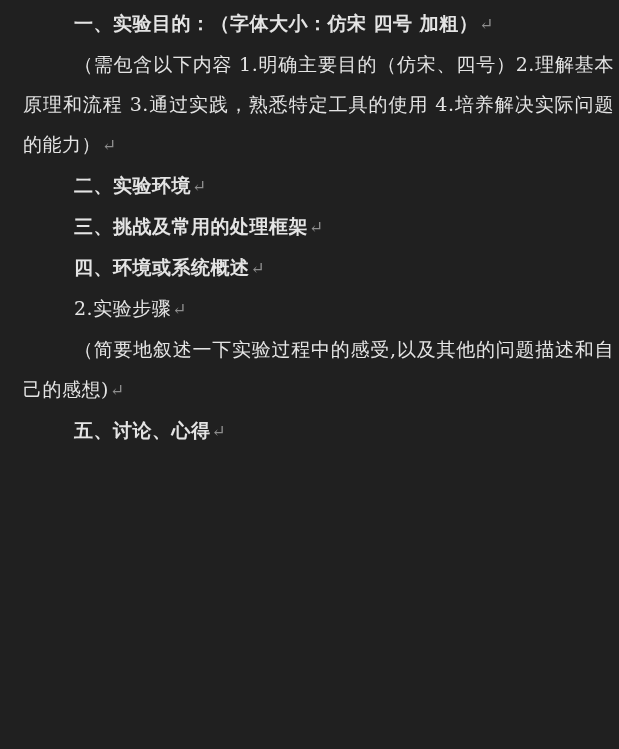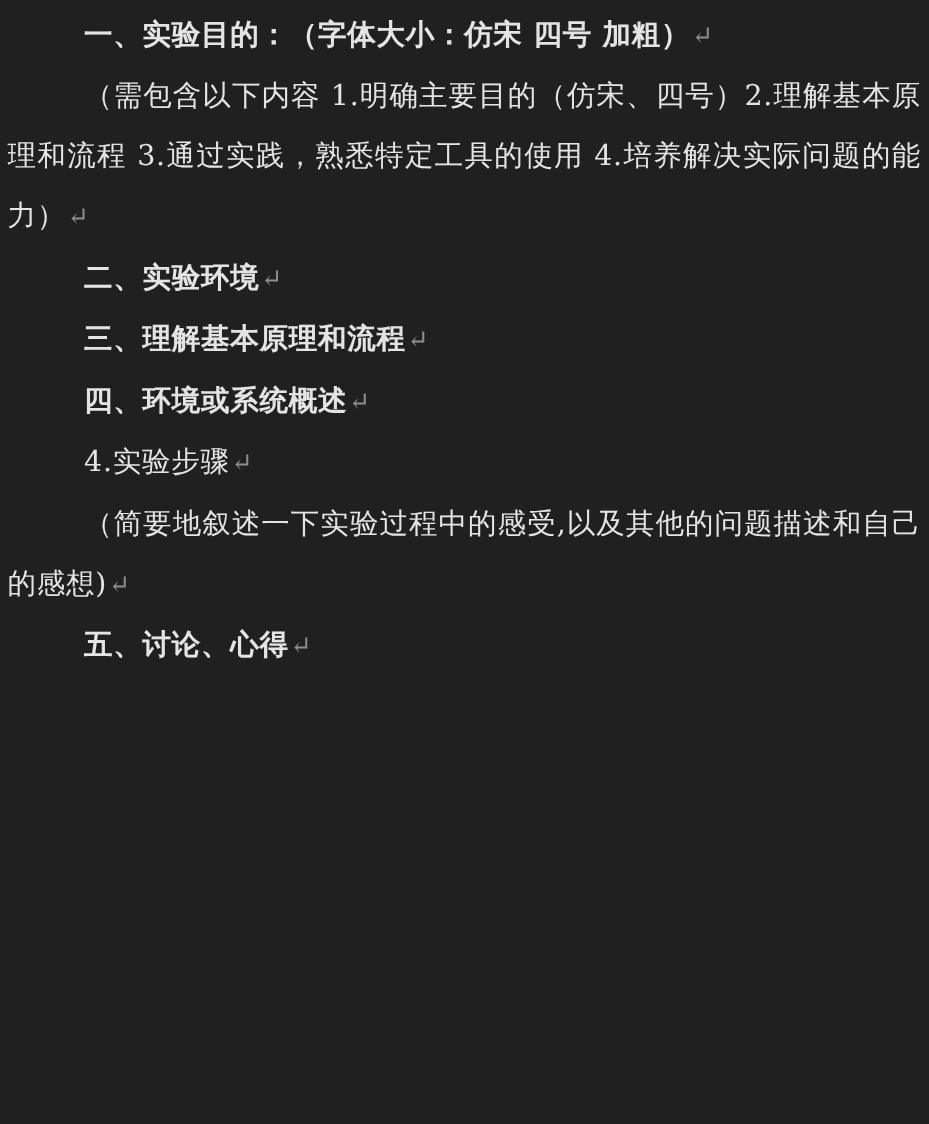--- a/index.html
+++ b/index.html
@@ -16,21 +16,21 @@
     height: 749px;
     overflow: hidden;
   }
   body {
     background: var(--bg);
     font-family: "DejaVu Serif", "Liberation Serif", serif;
   }
   .page {
     width: 619px;
     height: 561px;
-    padding: 3px 5px 0 5px;
+    padding: 3px 5px 0 23px;
     color: var(--text);
   }
   p.para {
     margin: 0;
     font-size: 19px;
     letter-spacing: 0.5px;
     line-height: 40px;
     text-indent: 51px;
     text-align: justify;
     color: var(--text);
@@ -60,26 +60,26 @@
 
 <div class="page">
   <div id="paras">
   <p class="para bold"><span class="txt">一、实验目的：（字体大小：仿宋 四号 加粗）</span><span class="mark">↵</span></p>
 
   <p class="para"><span class="txt">（需包含以下内容 1.明确主要目的（仿宋、四号）2.理解基本原理和流程 3.通过实践，熟悉特定工具的使用 4.培养解决实际问题的能力）</span><span class="mark">↵</span></p>
 
   <p class="para bold"><span class="txt">二、实验环境</span><span class="mark">↵</span></p>
 
 
-  <p class="para bold"><span class="txt">三、理解基本原理和流程</span><span class="mark">↵</span></p>
+  <p class="para bold"><span class="txt">三、挑战及常用的处理框架</span><span class="mark">↵</span></p>
 
 
   <p class="para bold"><span class="txt">四、环境或系统概述</span><span class="mark">↵</span></p>
 
 
-  <p class="para"><span class="txt">4.实验步骤</span><span class="mark">↵</span></p>
+  <p class="para"><span class="txt">2.实验步骤</span><span class="mark">↵</span></p>
 
 
   <p class="para"><span class="txt">（简要地叙述一下实验过程中的感受,以及其他的问题描述和自己的感想)</span><span class="mark">↵</span></p>
 
   <p class="para bold"><span class="txt">五、讨论、心得</span><span class="mark">↵</span></p>
 </div>
 </div>
 
 </body></html>

